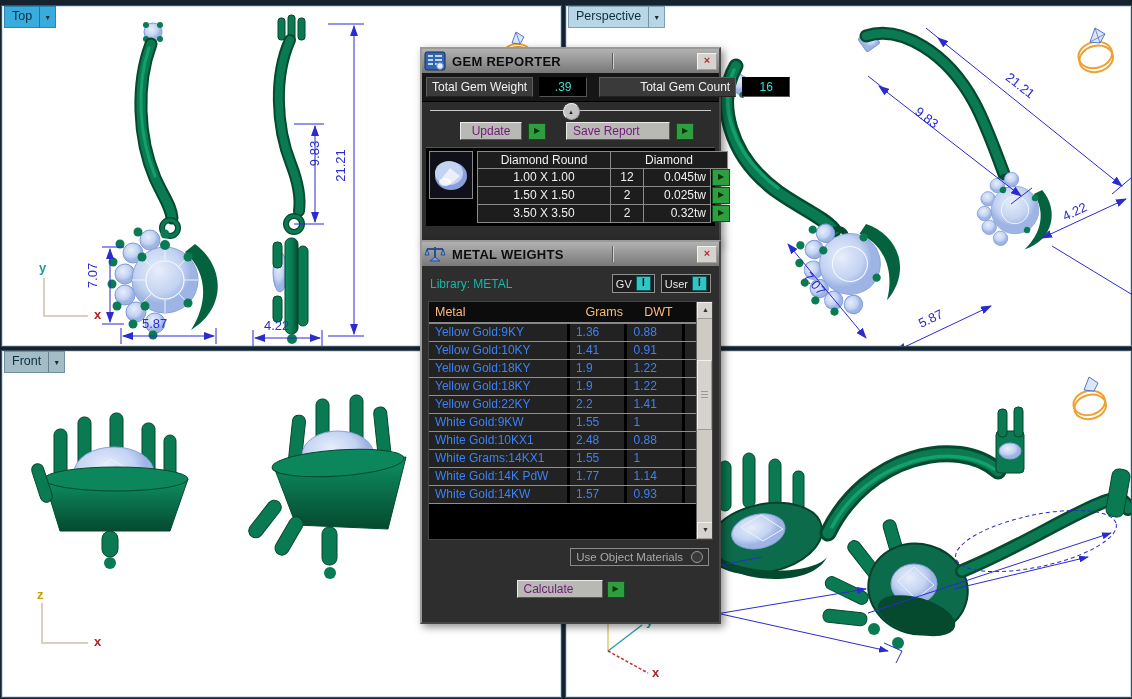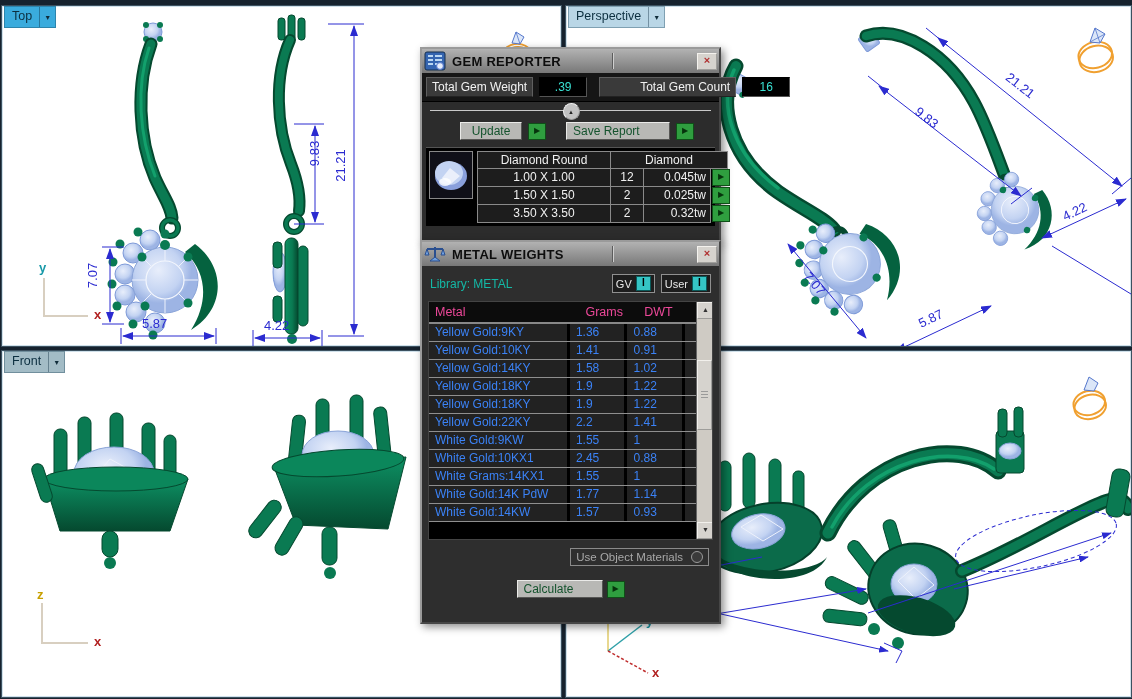--- a/index.html
+++ b/index.html
@@ -32,21 +32,21 @@
   .close-btn{width:18px;height:15px;background:#d6d3ce;border:1px outset #f4f2ee;color:#b03030;font-size:11px;font-weight:bold;line-height:13px;text-align:center;cursor:pointer;}
 
   
   .gr-totals{display:flex;align-items:center;gap:6px;background:#161616;padding:4px 4px;border-bottom:1px solid #000;}
   .gr-lbl{background:#3a3a3a;border:1px solid #5f5f5f;border-bottom-color:#222;color:#f2f2f2;font-size:12px;padding:2px 5px;white-space:nowrap;}
   .gr-val{background:#000;border:1px inset #555;color:#39e0d2;font-size:12px;min-width:42px;text-align:center;padding:2px 2px;}
   .gr-slider{position:relative;height:15px;margin:1px 8px;}
   .gr-slider .line{position:absolute;left:0;right:0;top:7px;height:1px;background:#c9c9c9;}
   .gr-knob{position:absolute;left:50%;top:0;width:15px;height:15px;margin-left:-8px;border-radius:50%;background:#c2c2c2;border:1px outset #eee;font-size:6px;color:#222;display:flex;align-items:center;justify-content:center;cursor:pointer;}
   .gr-btnrow{display:flex;align-items:center;gap:6px;padding:3px 8px 5px 38px;}
-  .btn{background:#b8b8b5;border:1px solid;border-color:#eaeae8 #565654 #565654 #eaeae8;color:#14532d;font-size:12px;padding:1px 6px;cursor:pointer;}
+  .btn{background:#b8b8b5;border:1px solid;border-color:#eaeae8 #565654 #565654 #eaeae8;color:#701a75;font-size:12px;padding:1px 6px;cursor:pointer;}
   .gbtn{width:16px;height:15px;background:#2f9e3f;border:1px solid #0f4f18;color:#06330c;font-size:8px;line-height:13px;text-align:center;cursor:pointer;flex:0 0 auto;}
   .gr-table{display:flex;gap:4px;background:#000;margin:2px 4px;padding:3px;border-top:1px solid #555;}
   .gem-thumb{width:42px;height:46px;background:#101018;border:1px solid #888;flex:0 0 auto;}
   .gr-grid{flex:1;}
   .gr-hrow,.gr-row{display:flex;}
   .gr-cell{border:1px solid #8a8a8a;border-top:none;border-left:none;background:#1d1d1d;color:#f0f0f0;font-size:12px;text-align:center;padding:1px 2px;}
   .gr-hrow .gr-cell{border-top:1px solid #8a8a8a;}
   .c-size{width:128px;border-left:1px solid #8a8a8a !important;}
   .c-cnt{width:28px;}
   .c-wt{width:60px;text-align:right;padding-right:4px;}
@@ -57,21 +57,21 @@
   .mw-libraryrow{display:flex;align-items:center;padding:8px 8px 6px 8px;}
   .mw-lib{color:#14b8a6;font-size:12px;}
   .mw-togs{margin-left:auto;display:flex;gap:6px;}
   .tog{display:flex;align-items:center;gap:4px;background:#1d1d1d;border:1px solid #909090;color:#e8e8e8;font-size:11px;padding:1px 3px;cursor:pointer;}
   .togbox{width:13px;height:13px;background:#35c4c4;border:1px solid #0a5a5a;color:#000;font-size:10px;font-weight:bold;line-height:12px;text-align:center;}
   .mw-tablewrap{position:relative;margin:2px 6px 0 6px;height:237px;background:#000;border:1px solid #444;overflow:hidden;}
   .mw-scroll{position:absolute;right:0;top:0;bottom:0;width:15px;background:#cfcbc4;border-left:1px solid #666;}
   .sbtn{position:absolute;left:0;width:15px;height:15px;background:#d6d3ce;border:1px outset #f2f0ec;font-size:7px;color:#333;text-align:center;line-height:13px;cursor:pointer;}
   .sthumb{position:absolute;left:0;top:58px;width:13px;height:68px;background:#d6d3ce;border:1px outset #f2f0ec;cursor:pointer;}
   .sthumb:after{content:"";position:absolute;left:3px;right:3px;top:30px;height:8px;background:repeating-linear-gradient(#9a9a9a 0 1px,transparent 1px 3px);}
-  .mw-header{display:flex;background:#0c0c0c;color:#ec4899;font-size:12.5px;border-bottom:2px solid #888;margin-right:15px;}
+  .mw-header{display:flex;background:#0c0c0c;color:#fdba74;font-size:12.5px;border-bottom:2px solid #888;margin-right:15px;}
   .mw-header div{padding:3px 6px;}
   .mw-rows{margin-right:15px;}
   .mw-row{display:flex;background:#222222;border-bottom:1px solid #8f8f8f;color:#3b82f6;font-size:12px;cursor:pointer;}
   .mw-row div{padding:1px 6px;height:15px;overflow:hidden;}
   .mc-metal{width:148px;border-right:3px solid #000;}
   .mc-grams{width:50px;border-right:3px solid #000;}
   .mc-dwt{width:50px;border-right:3px solid #000;}
   .mc-fill{flex:1;}
   .mw-objmat{display:flex;justify-content:flex-end;margin:8px 10px 0 0;}
   .objmat{display:flex;align-items:center;gap:8px;border:1px solid #8a8a8a;background:#2e2e2e;color:#a8a8a8;font-size:11.5px;padding:2px 5px;cursor:pointer;}
@@ -569,26 +569,20 @@
             <div class="mc-dwt">0.88</div>
             <div class="mc-fill"></div>
           </div>
         <div class="mw-row">
             <div class="mc-metal">Yellow Gold:10KY</div>
             <div class="mc-grams">1.41</div>
             <div class="mc-dwt">0.91</div>
             <div class="mc-fill"></div>
           </div>
         <div class="mw-row">
-            <div class="mc-metal">Yellow Gold:14KY</div>
-            <div class="mc-grams">1.58</div>
-            <div class="mc-dwt">1.02</div>
-            <div class="mc-fill"></div>
-          </div>
-        <div class="mw-row">
             <div class="mc-metal">Yellow Gold:18KY</div>
             <div class="mc-grams">1.9</div>
             <div class="mc-dwt">1.22</div>
             <div class="mc-fill"></div>
           </div>
         <div class="mw-row">
             <div class="mc-metal">Yellow Gold:18KY Royal</div>
             <div class="mc-grams">1.9</div>
             <div class="mc-dwt">1.22</div>
             <div class="mc-fill"></div>
@@ -600,21 +594,21 @@
             <div class="mc-fill"></div>
           </div>
         <div class="mw-row">
             <div class="mc-metal">White Gold:9KW</div>
             <div class="mc-grams">1.55</div>
             <div class="mc-dwt">1</div>
             <div class="mc-fill"></div>
           </div>
         <div class="mw-row">
             <div class="mc-metal">White Gold:10KX1</div>
-            <div class="mc-grams">2.45</div>
+            <div class="mc-grams">2.48</div>
             <div class="mc-dwt">0.88</div>
             <div class="mc-fill"></div>
           </div>
         <div class="mw-row">
             <div class="mc-metal">White Grams:14KX1</div>
             <div class="mc-grams">1.55</div>
             <div class="mc-dwt">1</div>
             <div class="mc-fill"></div>
           </div>
         <div class="mw-row">

